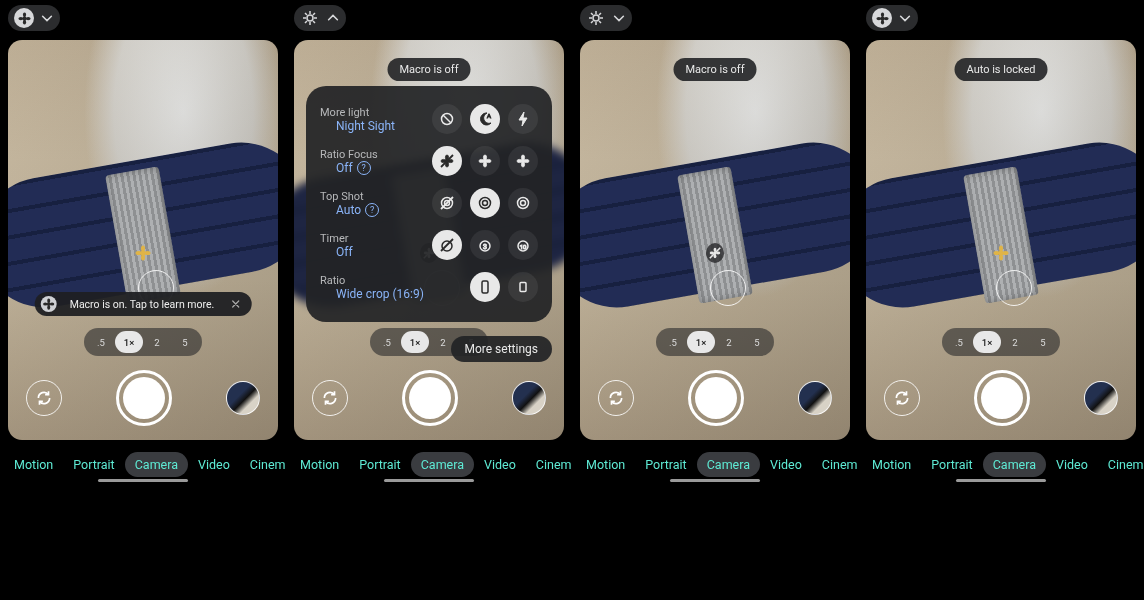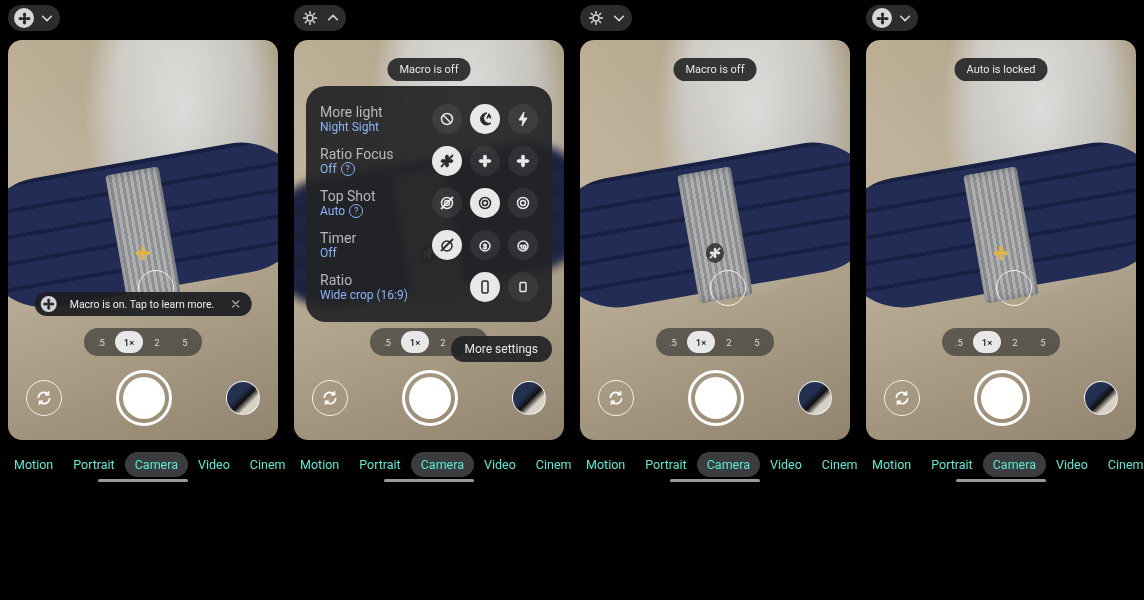--- a/index.html
+++ b/index.html
@@ -170,22 +170,22 @@
     background: rgba(34,35,38,0.93);
     border-radius: 20px;
     padding: 12px 14px 14px;
     color:#e9e9e9;
     font-size:11px;
   }
   .settings-row {
     display:flex; align-items:center; justify-content:space-between;
     padding: 6px 0;
   }
-  .settings-row .label small { display:block; color:#b7b8ba; font-size:14px; }
-  .settings-row .label .val { color:#8ab4f8; font-size:12px; display:flex; align-items:center; gap:4px;}
+  .settings-row .label small { display:block; color:#b7b8ba; font-size:11px; }
+  .settings-row .label .val { color:#8ab4f8; font-size:12px; display:flex; align-items:center; gap:4px;margin-left:16px;}
   .settings-row .opts { display:flex; gap:8px; }
   .opt-btn {
     width:30px; height:30px; border-radius:50%;
     display:flex;align-items:center;justify-content:center;
     background: rgba(255,255,255,0.07);
     color:#e9e9e9;
   }
   .opt-btn.active { background:#e8e8e8; color:#2a2a2a; }
   .more-settings {
     position:absolute;

